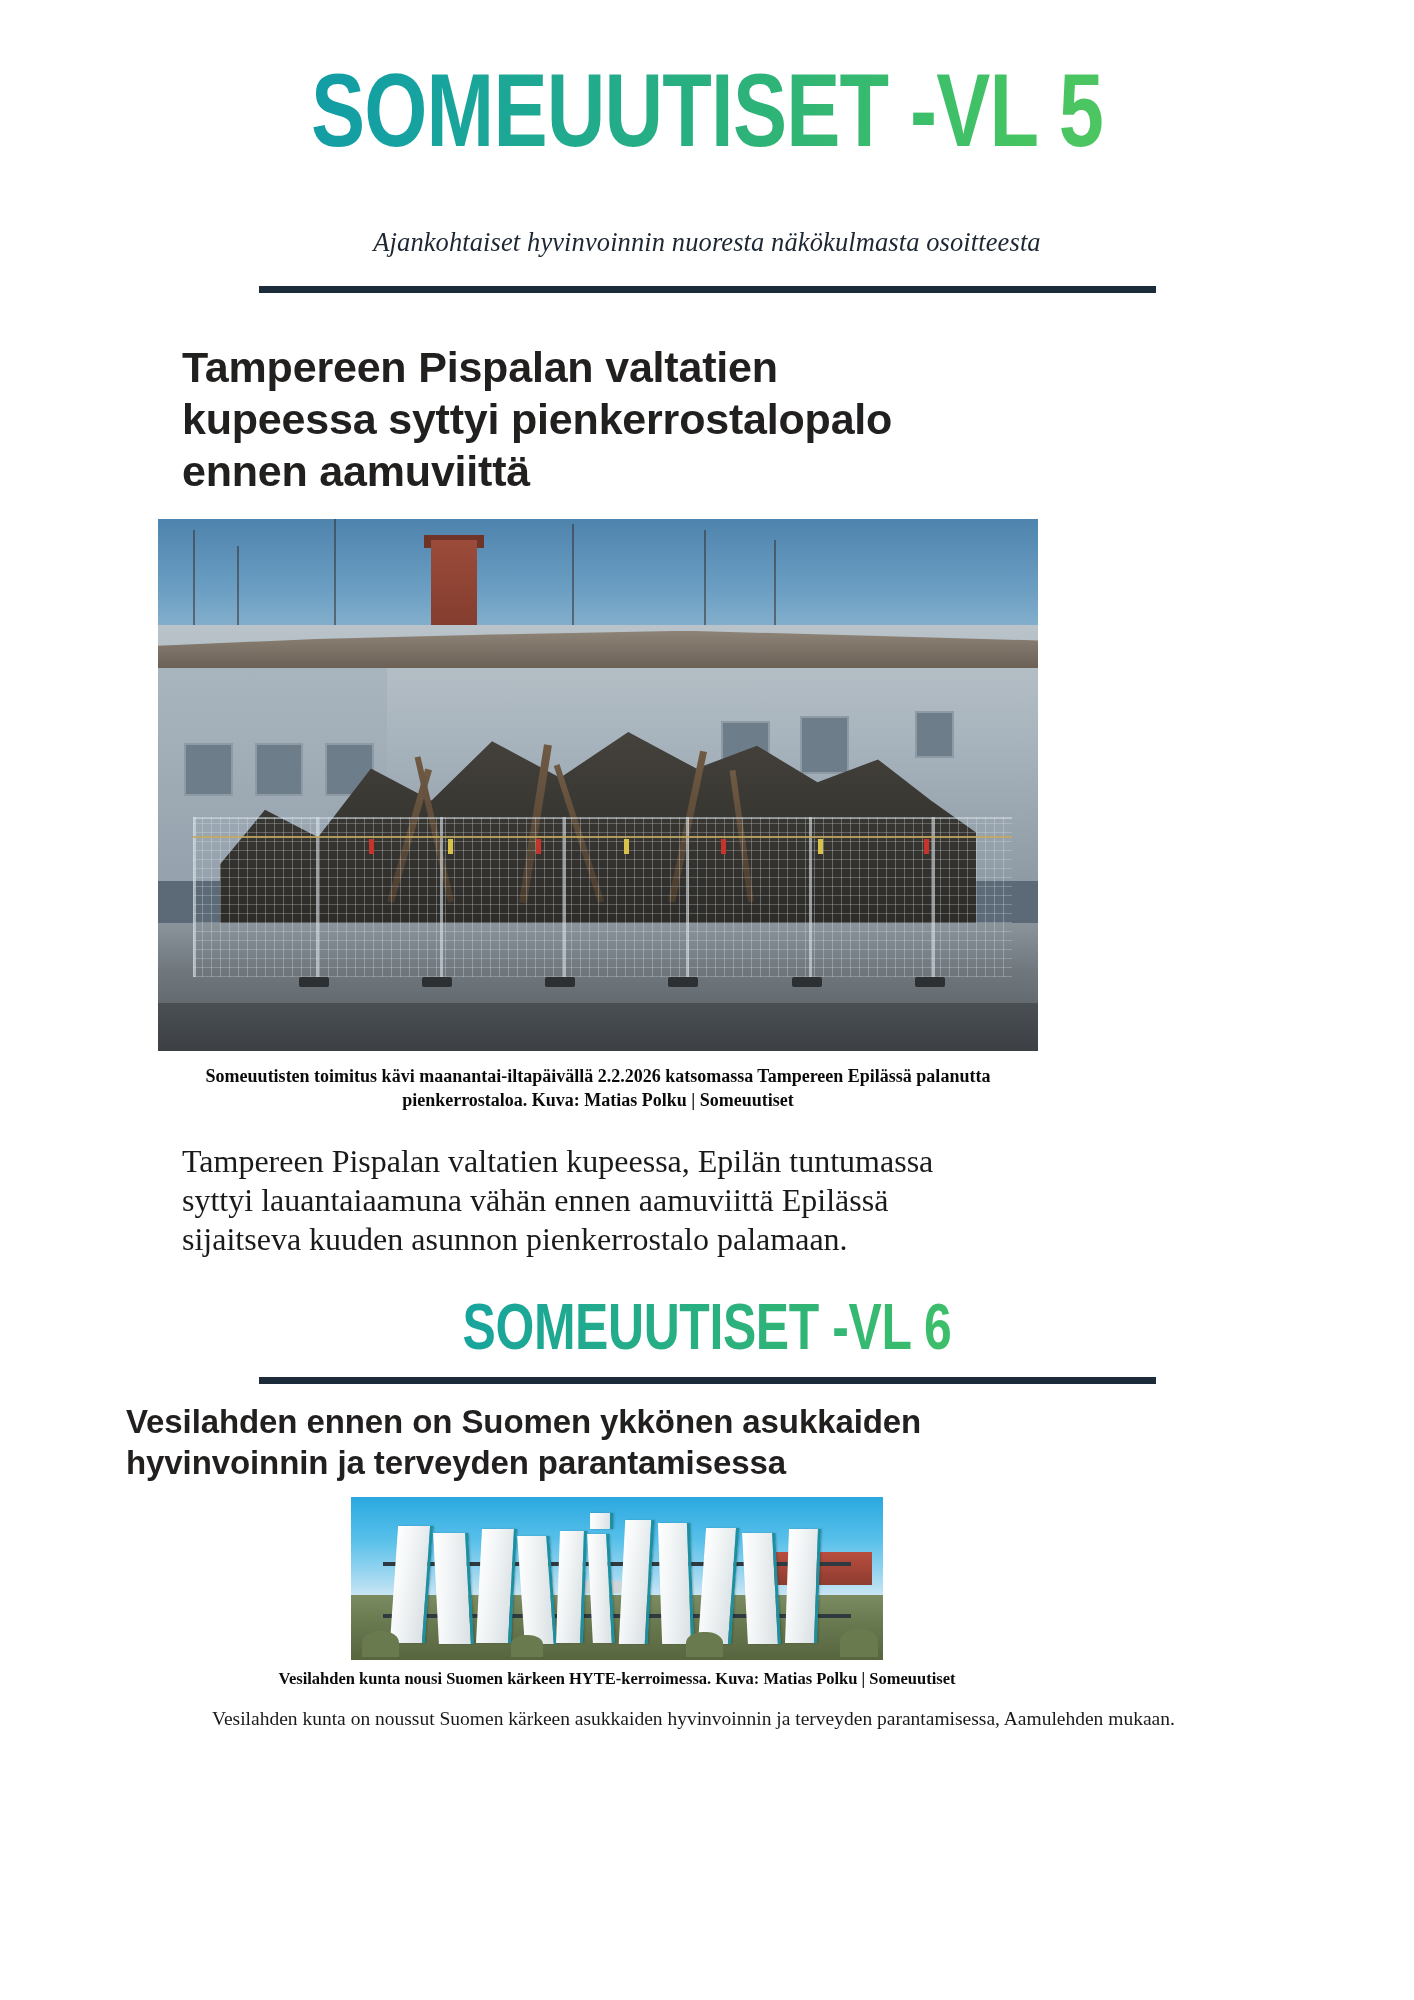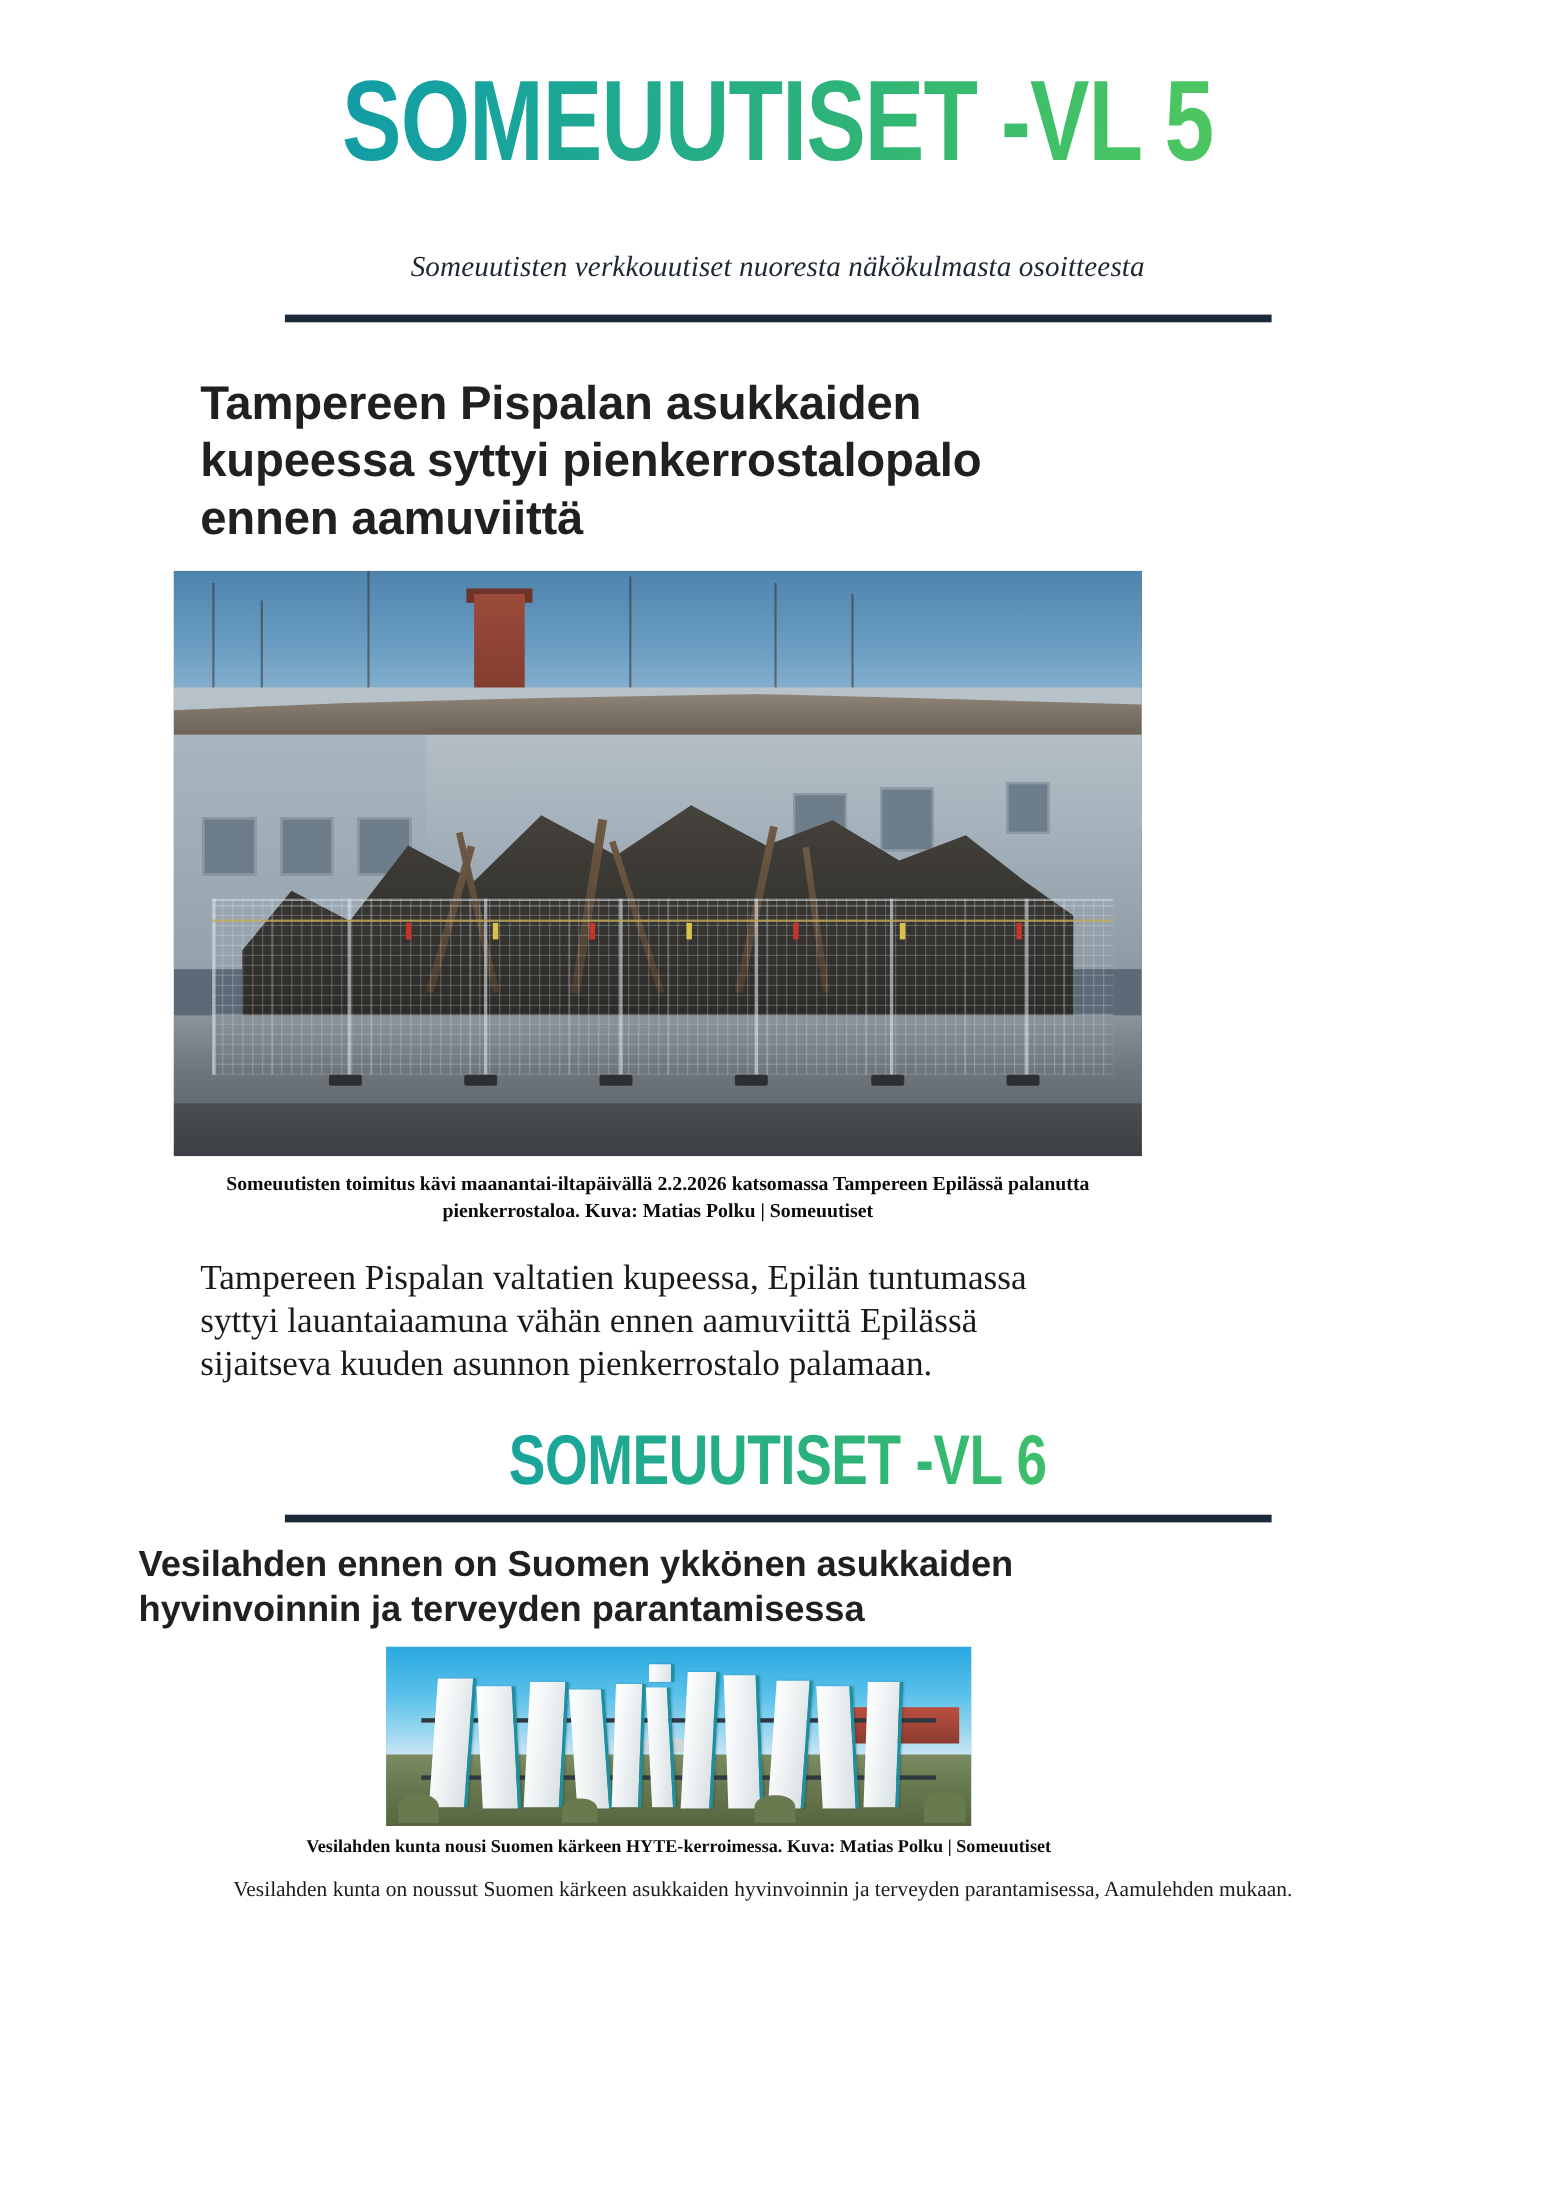--- a/index.html
+++ b/index.html
@@ -281,29 +281,29 @@
 </style>
 </head>
 <body>
 
 <div class="page">
 
   <div class="masthead">
     <div class="masthead-title">SOMEUUTISET -VL 5</div>
 
     <div class="masthead-tagline">
-      <div>Someuutisten verkkouutiset nuoresta näkökulmasta osoitteesta</div>
+      <div>Ajankohtaiset hyvinvoinnin nuoresta näkökulmasta osoitteesta</div>
     </div>
 
     <div class="rule"></div>
   </div>
 
   <div class="article-1">
 
-    <div class="headline-1">Tampereen Pispalan asukkaiden kupeessa syttyi pienkerrostalopalo ennen aamuviittä</div>
+    <div class="headline-1">Tampereen Pispalan valtatien kupeessa syttyi pienkerrostalopalo ennen aamuviittä</div>
 
     <div class="photo-frame-1">
       <div class="p1">
         <div class="p1-sky"></div>
 
         <div class="p1-tree" style="left:4%;  top:2%;  height:34%;"></div>
         <div class="p1-tree" style="left:9%;  top:5%;  height:30%;"></div>
         <div class="p1-tree" style="left:20%; top:0%;  height:30%;"></div>
         <div class="p1-tree" style="left:47%; top:1%;  height:26%;"></div>
         <div class="p1-tree" style="left:62%; top:2%;  height:24%;"></div>

